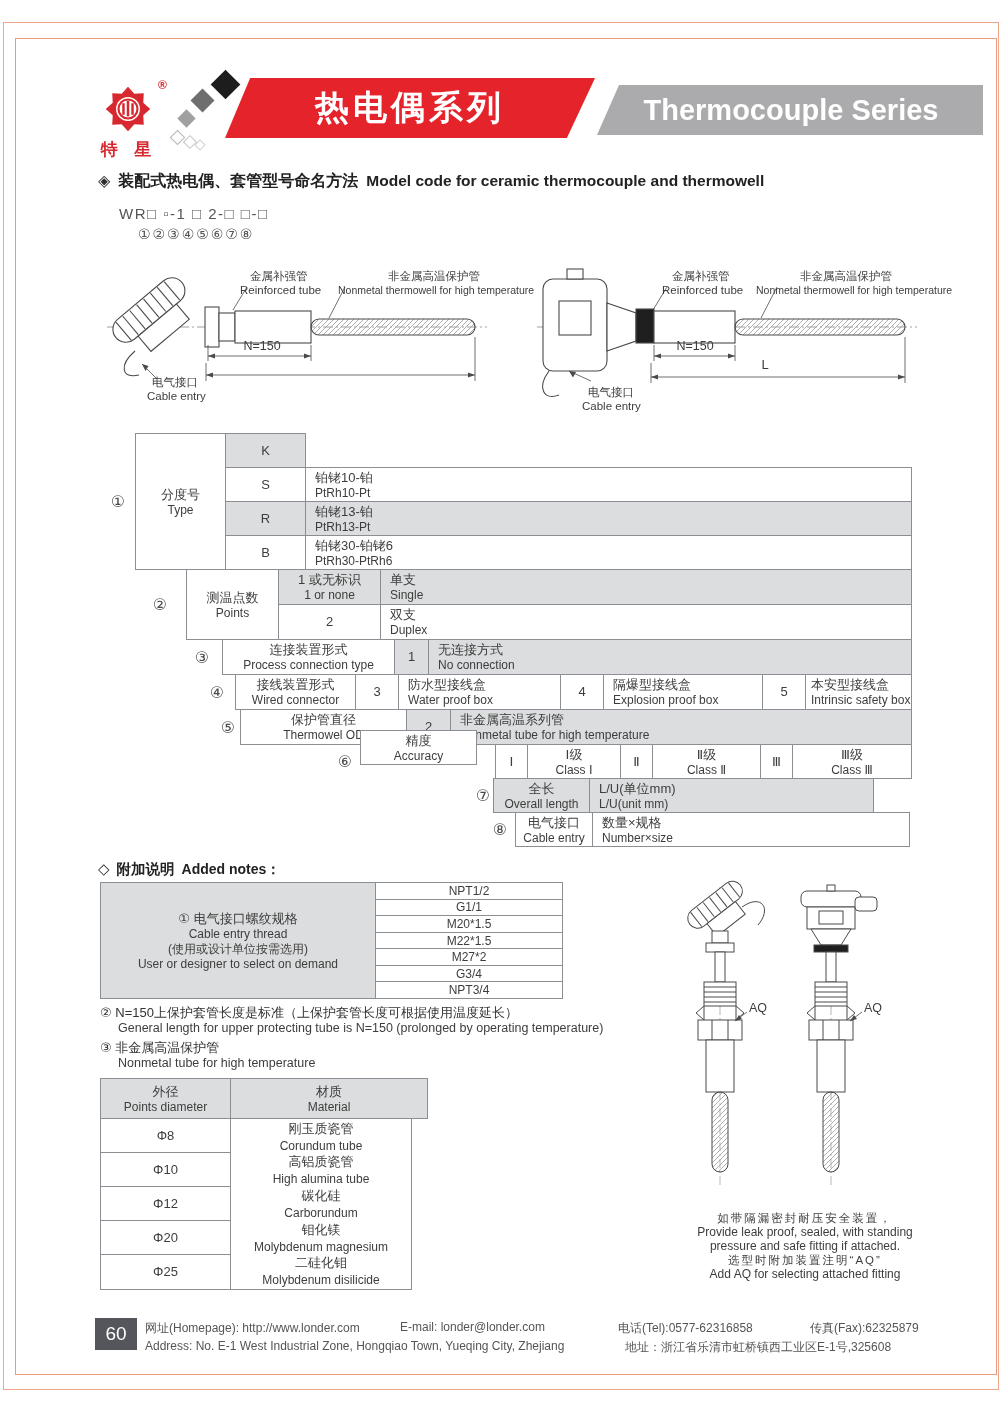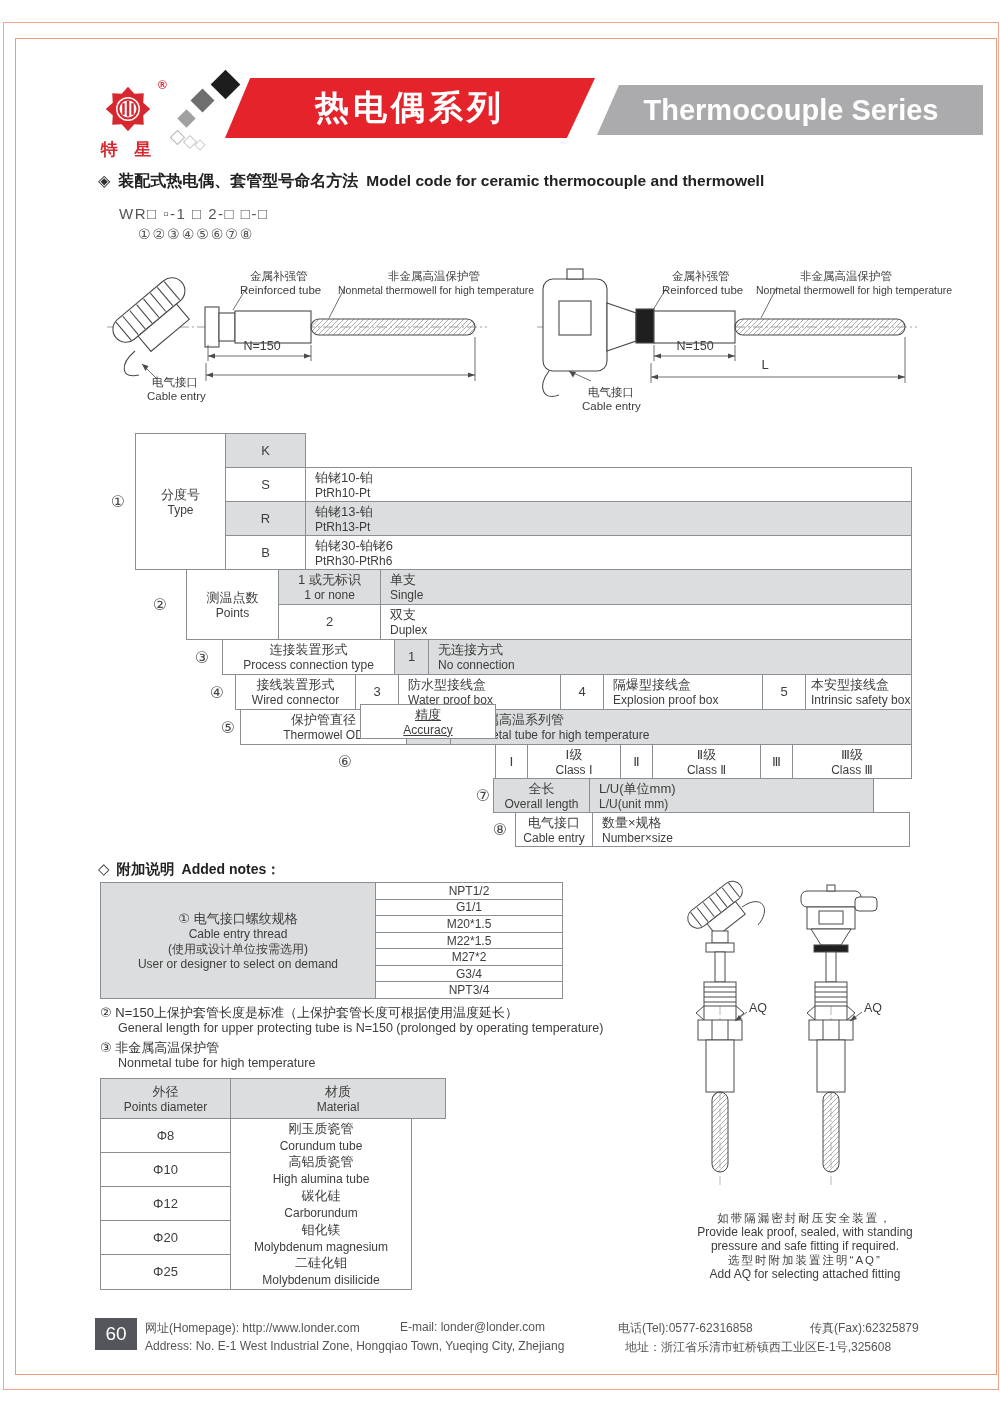--- a/index.html
+++ b/index.html
@@ -262,21 +262,21 @@
   </div>
   <div class="cell ctr g" style="left:406px;top:709px;width:45px;height:36px;">
       <span class="cn">2</span>
     </div>
   <div class="cell lft g" style="left:450px;top:709px;width:462px;height:36px;">
       <span class="cn">非金属高温系列管</span>
       <span class="en">Nonmetal tube for high temperature</span>
     </div>
 
   <div class="circ" style="left:331px;top:744px;width:28px;height:35px;">⑥</div>
-  <div class="cell ctr" style="left:360px;top:704px;width:136px;height:35px;text-decoration:underline;">
+  <div class="cell ctr" style="left:360px;top:730px;width:117px;height:35px;">
     <span class="cn">精度</span>
       <span class="en">Accuracy</span>
   </div>
   <div class="cell ctr" style="left:495px;top:744px;width:33px;height:35px;">
       <span class="cn">Ⅰ</span>
     </div>
   <div class="cell ctr" style="left:527px;top:744px;width:94px;height:35px;">
       <span class="cn">Ⅰ级</span>
       <span class="en">Class Ⅰ</span>
     </div>
@@ -339,21 +339,21 @@
 
   <div class="abs" style="left:100px;top:1004px;font-size:13px;color:#333;">② N=150上保护套管长度是标准（上保护套管长度可根据使用温度延长）</div>
   <div class="abs" style="left:118px;top:1021px;font-size:12.5px;">General length for upper protecting tube is N=150 (prolonged by operating temperature)</div>
   <div class="abs" style="left:100px;top:1039px;font-size:13px;color:#333;">③ 非金属高温保护管</div>
   <div class="abs" style="left:118px;top:1056px;font-size:12.5px;">Nonmetal tube for high temperature</div>
 
   <div class="cell ctr g" style="left:100px;top:1078px;width:131px;height:41px;">
     <span class="cn">外径</span>
       <span class="en">Points diameter</span>
   </div>
-  <div class="cell ctr g" style="left:230px;top:1078px;width:216px;height:41px;">
+  <div class="cell ctr g" style="left:230px;top:1078px;width:198px;height:41px;">
     <span class="cn">材质</span>
       <span class="en">Material</span>
   </div>
   <div class="cell ctr" style="left:100px;top:1118px;width:131px;height:35px;">
       <span class="cn">Φ8</span>
     </div>
   <div class="cell ctr" style="left:100px;top:1152px;width:131px;height:35px;">
       <span class="cn">Φ10</span>
     </div>
   <div class="cell ctr" style="left:100px;top:1186px;width:131px;height:35px;">
@@ -443,21 +443,21 @@
     </g>
     <line x1="212" y1="127" x2="200" y2="136" stroke="#4a4a4a" stroke-width="0.8"></line>
     <polygon points="200,136 207,134 204,130" fill="#4a4a4a"></polygon>
   </svg>
   <div class="lbl" style="left:749px;top:1002px;font-size:12.5px;">AQ</div>
   <div class="lbl" style="left:864px;top:1002px;font-size:12.5px;">AQ</div>
 
   <div class="abs" style="left:660px;top:1211px;width:290px;text-align:center;">
     <div style="font-size:11.5px;line-height:14px;letter-spacing:2px;">如带隔漏密封耐压安全装置，</div>
     <div style="font-size:12px;line-height:14px;">Provide leak proof, sealed, with standing</div>
-    <div style="font-size:12px;line-height:14px;">pressure and safe fitting if required.</div>
+    <div style="font-size:12px;line-height:14px;">pressure and safe fitting if attached.</div>
     <div style="font-size:11.5px;line-height:14px;letter-spacing:2px;">选型时附加装置注明“AQ”</div>
     <div style="font-size:12px;line-height:14px;">Add AQ for selecting attached fitting</div>
   </div>
 
   <div class="abs" style="left:95px;top:1318px;width:42px;height:32px;background:#55565b;color:#fff;font-size:19px;display:flex;align-items:center;justify-content:center;">60</div>
   <div class="abs" style="left:145px;top:1320px;font-size:12px;color:#555;">网址(Homepage): http://www.londer.com</div>
   <div class="abs" style="left:400px;top:1320px;font-size:12px;color:#555;">E-mail: londer@londer.com</div>
   <div class="abs" style="left:618px;top:1320px;font-size:12px;color:#555;">电话(Tel):0577-62316858</div>
   <div class="abs" style="left:810px;top:1320px;font-size:12px;color:#555;">传真(Fax):62325879</div>
   <div class="abs" style="left:145px;top:1339px;font-size:12px;color:#555;">Address: No. E-1 West Industrial Zone, Hongqiao Town, Yueqing City, Zhejiang</div>

